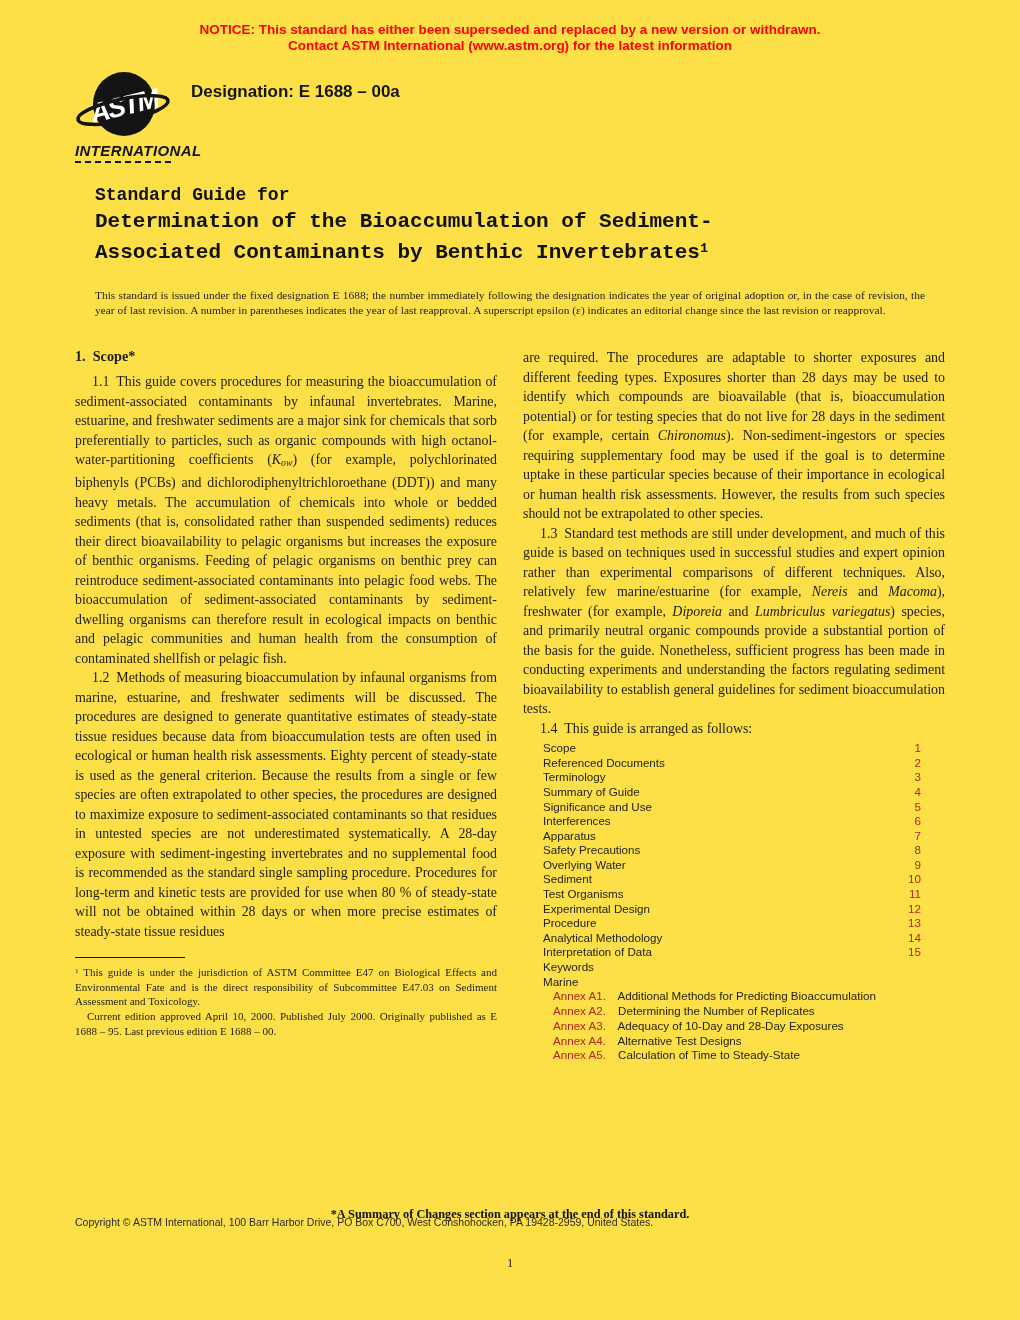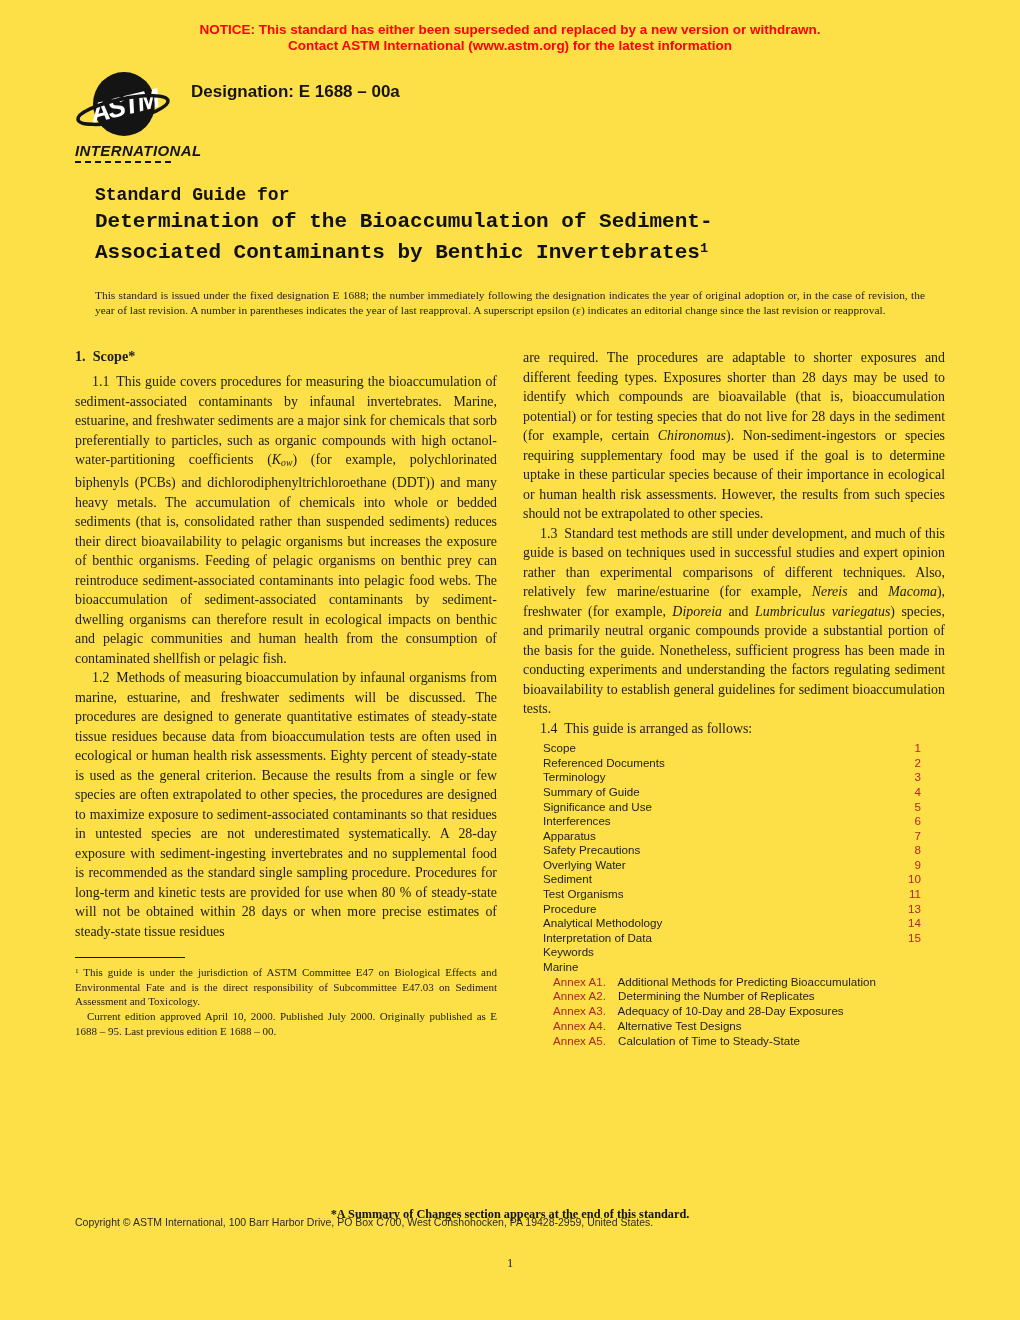--- a/index.html
+++ b/index.html
@@ -183,20 +183,24 @@
         </div>
           <div class="toc-row">
           <span class="toc-label">Sediment</span>
           <span class="toc-num">10</span>
         </div>
           <div class="toc-row">
           <span class="toc-label">Test Organisms</span>
           <span class="toc-num">11</span>
         </div>
           <div class="toc-row">
+          <span class="toc-label">Experimental Design</span>
+          <span class="toc-num">12</span>
+        </div>
+          <div class="toc-row">
           <span class="toc-label">Procedure</span>
           <span class="toc-num">13</span>
         </div>
           <div class="toc-row">
           <span class="toc-label">Analytical Methodology</span>
           <span class="toc-num">14</span>
         </div>
           <div class="toc-row">
           <span class="toc-label">Interpretation of Data</span>
           <span class="toc-num">15</span>

